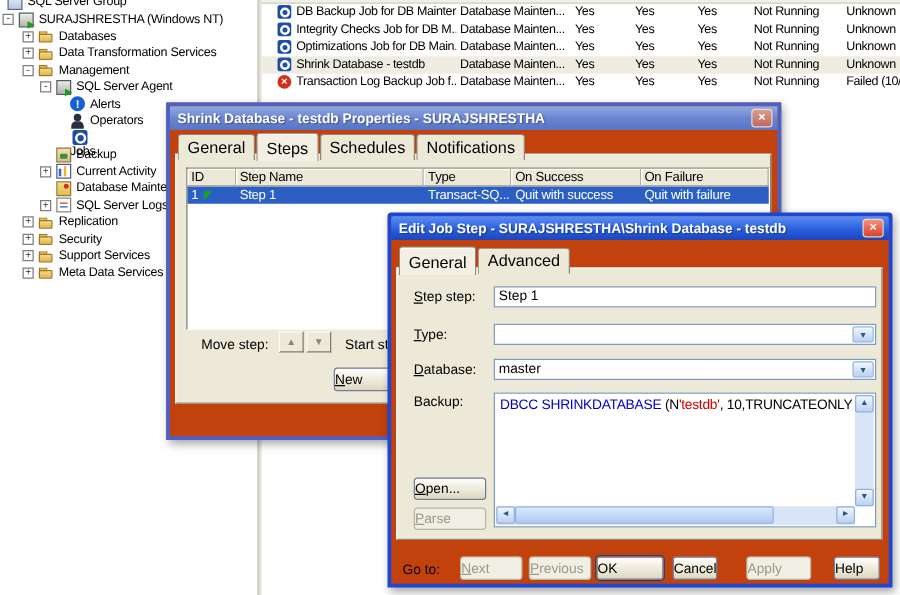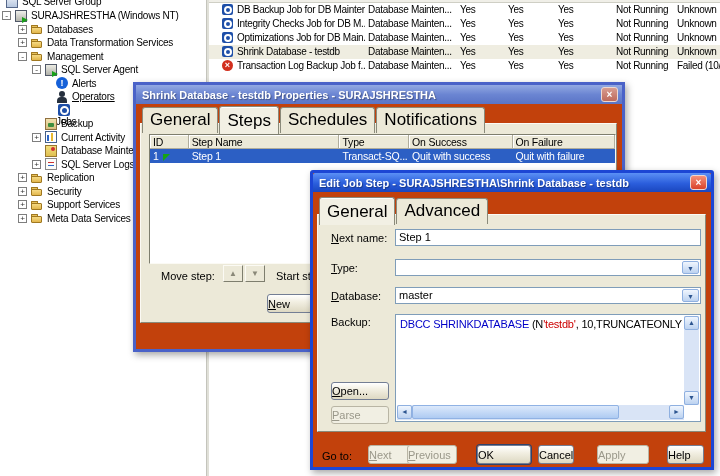--- a/index.html
+++ b/index.html
@@ -48,21 +48,21 @@
 
   
   .list{position:absolute;left:209px;right:0;top:0;bottom:0;background:#fff;z-index:1}
   .list-topline{position:absolute;left:0;right:0;top:0;height:2px;background:#F0EFE8;border-bottom:1px solid #CFCFC5}
   .job-row{position:absolute;left:0;right:0;height:14px}
   .job-row.sel{background:#EFEDE1}
   .jc{position:absolute;top:1px;font-size:10px;letter-spacing:-0.3px;white-space:nowrap}
   .jc-name{left:28px;max-width:128px;overflow:hidden}
   .jc-cat{left:159px;max-width:88px;overflow:hidden}
   .jc-y1{left:251px}.jc-y2{left:299px}.jc-y3{left:349px}
-  .jc-st{left:407px}.jc-lr{left:468px}
+  .jc-st{left:394px}.jc-lr{left:468px}
   .jl-ic{position:absolute;left:13px;top:1px;width:11px;height:11px}
   .jl-job{background:#1E4FA8;border-radius:2px}
   .jl-job::after{content:'';position:absolute;left:2px;top:2px;width:4px;height:4px;border:2px solid #fff;border-radius:50%}
   .jl-fail{background:#D22F1E;border-radius:50%}
   .jl-fail::after{content:'×';position:absolute;left:0;right:0;top:0;color:#fff;
           font:bold 9px/11px "Liberation Sans",sans-serif;text-align:center}
 
   
   .dialog{position:absolute;background:#c2410c;box-shadow:2px 3px 7px rgba(0,0,0,.35)}
   .props-dlg{left:133px;top:82px;width:486px;height:264px;border:3px solid #4A62C8;z-index:10}
@@ -74,21 +74,21 @@
   .edit-dlg .titlebar{background:linear-gradient(180deg,#5B90F5,#2B5EDC 55%,#1A46BE);border-radius:2px 2px 0 0}
   .close-btn{position:absolute;right:4px;top:2px;width:17px;height:15px;border:1px solid #EED8D0;
              border-radius:3px;color:#fff;font:bold 10px/13px "Liberation Sans",sans-serif;text-align:center;padding:0}
   .props-dlg .close-btn{background:linear-gradient(#D89C90,#BE6A5C)}
   .edit-dlg .close-btn{background:linear-gradient(#F59078,#D9432A)}
 
   .tabs{position:absolute;display:flex;align-items:flex-end;z-index:4}
   .props-dlg .tabs{left:6px;top:21px}
   .edit-dlg .tabs{left:6px;top:24px}
   .tab{padding:2px 7px 3px;background:#ECE9D8;border:1px solid #8A8A7A;border-bottom:none;
-       border-radius:3px 3px 0 0;margin-right:1px;font-size:17px}
+       border-radius:3px 3px 0 0;margin-right:1px;font-size:13px}
   .tab.active{background:#F2F0E4;padding-top:4px;margin-bottom:-1px;box-shadow:inset 0 1px 0 #fff}
   .tabpanel{position:absolute;background:#ECE9D8;border:1px solid;border-color:#FBFAF4 #8A8A7A #8A8A7A #FBFAF4;z-index:2}
   .props-dlg .tabpanel{left:4px;top:38px;width:475px;height:198px}
   .edit-dlg .tabpanel{left:4px;top:41px;width:387px;height:216px}
 
   
   .steps-table{position:absolute;left:8px;top:10px;width:465px;height:128px;background:#fff;
                border:1px solid;border-color:#7E7E6E #FBFAF4 #FBFAF4 #7E7E6E}
   .st-head{display:flex;height:14px}
   .st-h{box-sizing:border-box;background:#ECE9D8;border-right:1px solid #B0AD9C;border-bottom:1px solid #B0AD9C;
@@ -133,21 +133,21 @@
 
   .btn{position:absolute;height:19px;background:linear-gradient(#FFFFFF,#F2EFE2 40%,#DDD8C2);
        border:1px solid #737E94;border-radius:3px;font-size:11px;text-align:left;color:#000;
        padding:0;font-family:inherit}
   .btn.disabled{color:#9A988A;border-color:#B9B5A4;background:#F1EFE3}
   .btn.default{box-shadow:0 0 0 1px #30426A}
   .open-btn{left:13px;top:167px;width:58px;height:18px}
   .parse-btn{left:13px;top:191px;width:58px;height:18px}
   .goto-label{position:absolute;left:9px;top:277px}
   .b-next{left:55px;top:272px;width:50px}
-  .b-prev{left:94px;top:272px;width:50px}
+  .b-prev{left:110px;top:272px;width:50px}
   .b-ok{left:164px;top:272px;width:54px}
   .b-cancel{left:225px;top:272px;width:36px}
   .b-apply{left:284px;top:272px;width:52px}
   .b-help{left:354px;top:272px;width:37px}
 </style>
 </head>
 <body>
 
 <div class="tree">
     <div class="tree-item" style="left: 6px; top: -5px;">
@@ -176,21 +176,21 @@
     </div>
     <div class="tree-item" style="left: 32px; top: 63px;">
       <span class="twisty">-</span>
       <span class="ic ic-agent"></span>
       <span>SQL Server Agent</span>
     </div>
     <div class="tree-item" style="left: 56px; top: 76.5px;">
       <span class="ic ic-alert"></span>
       <span>Alerts</span>
     </div>
-    <div class="tree-item" style="left: 56px; top: 90px; text-decoration: underline;">
+    <div class="tree-item" style="left: 56px; top: 90px;">
       <span class="ic ic-operator"></span>
       <span>Operators</span>
     </div>
     <div class="tree-item" style="left: 56px; top: 103.5px; flex-direction: column;">
       <span class="ic ic-jobs"></span>
       <span>Jobs</span>
     </div>
     <div class="tree-item" style="left: 32px; top: 117px;">
       <span class="tw-spacer"></span>
       <span class="ic ic-backup"></span>
@@ -329,21 +329,21 @@
 <div class="dialog edit-dlg">
   <div class="titlebar">
     <span>Edit Job Step - SURAJSHRESTHA\Shrink Database - testdb</span>
   </div>
   <button class="close-btn">×</button>
   <div class="tabs">
     <span class="tab active">General</span>
     <span class="tab">Advanced</span>
   </div>
   <div class="tabpanel">
-    <span class="e-label accel" style="top:17px">Next name:</span>
+    <span class="e-label accel" style="top:17px">Step step:</span>
     <div class="txt" style="top:14px">Step 1</div>
     <span class="e-label accel" style="top:47px">Type:</span>
     <div class="txt" style="top:44px">
       <span class="combo-arrow">▼</span>
     </div>
     <span class="e-label accel" style="top:75px">Database:</span>
     <div class="txt" style="top:72px">
       <span>master</span>
       <span class="combo-arrow">▼</span>
     </div>

